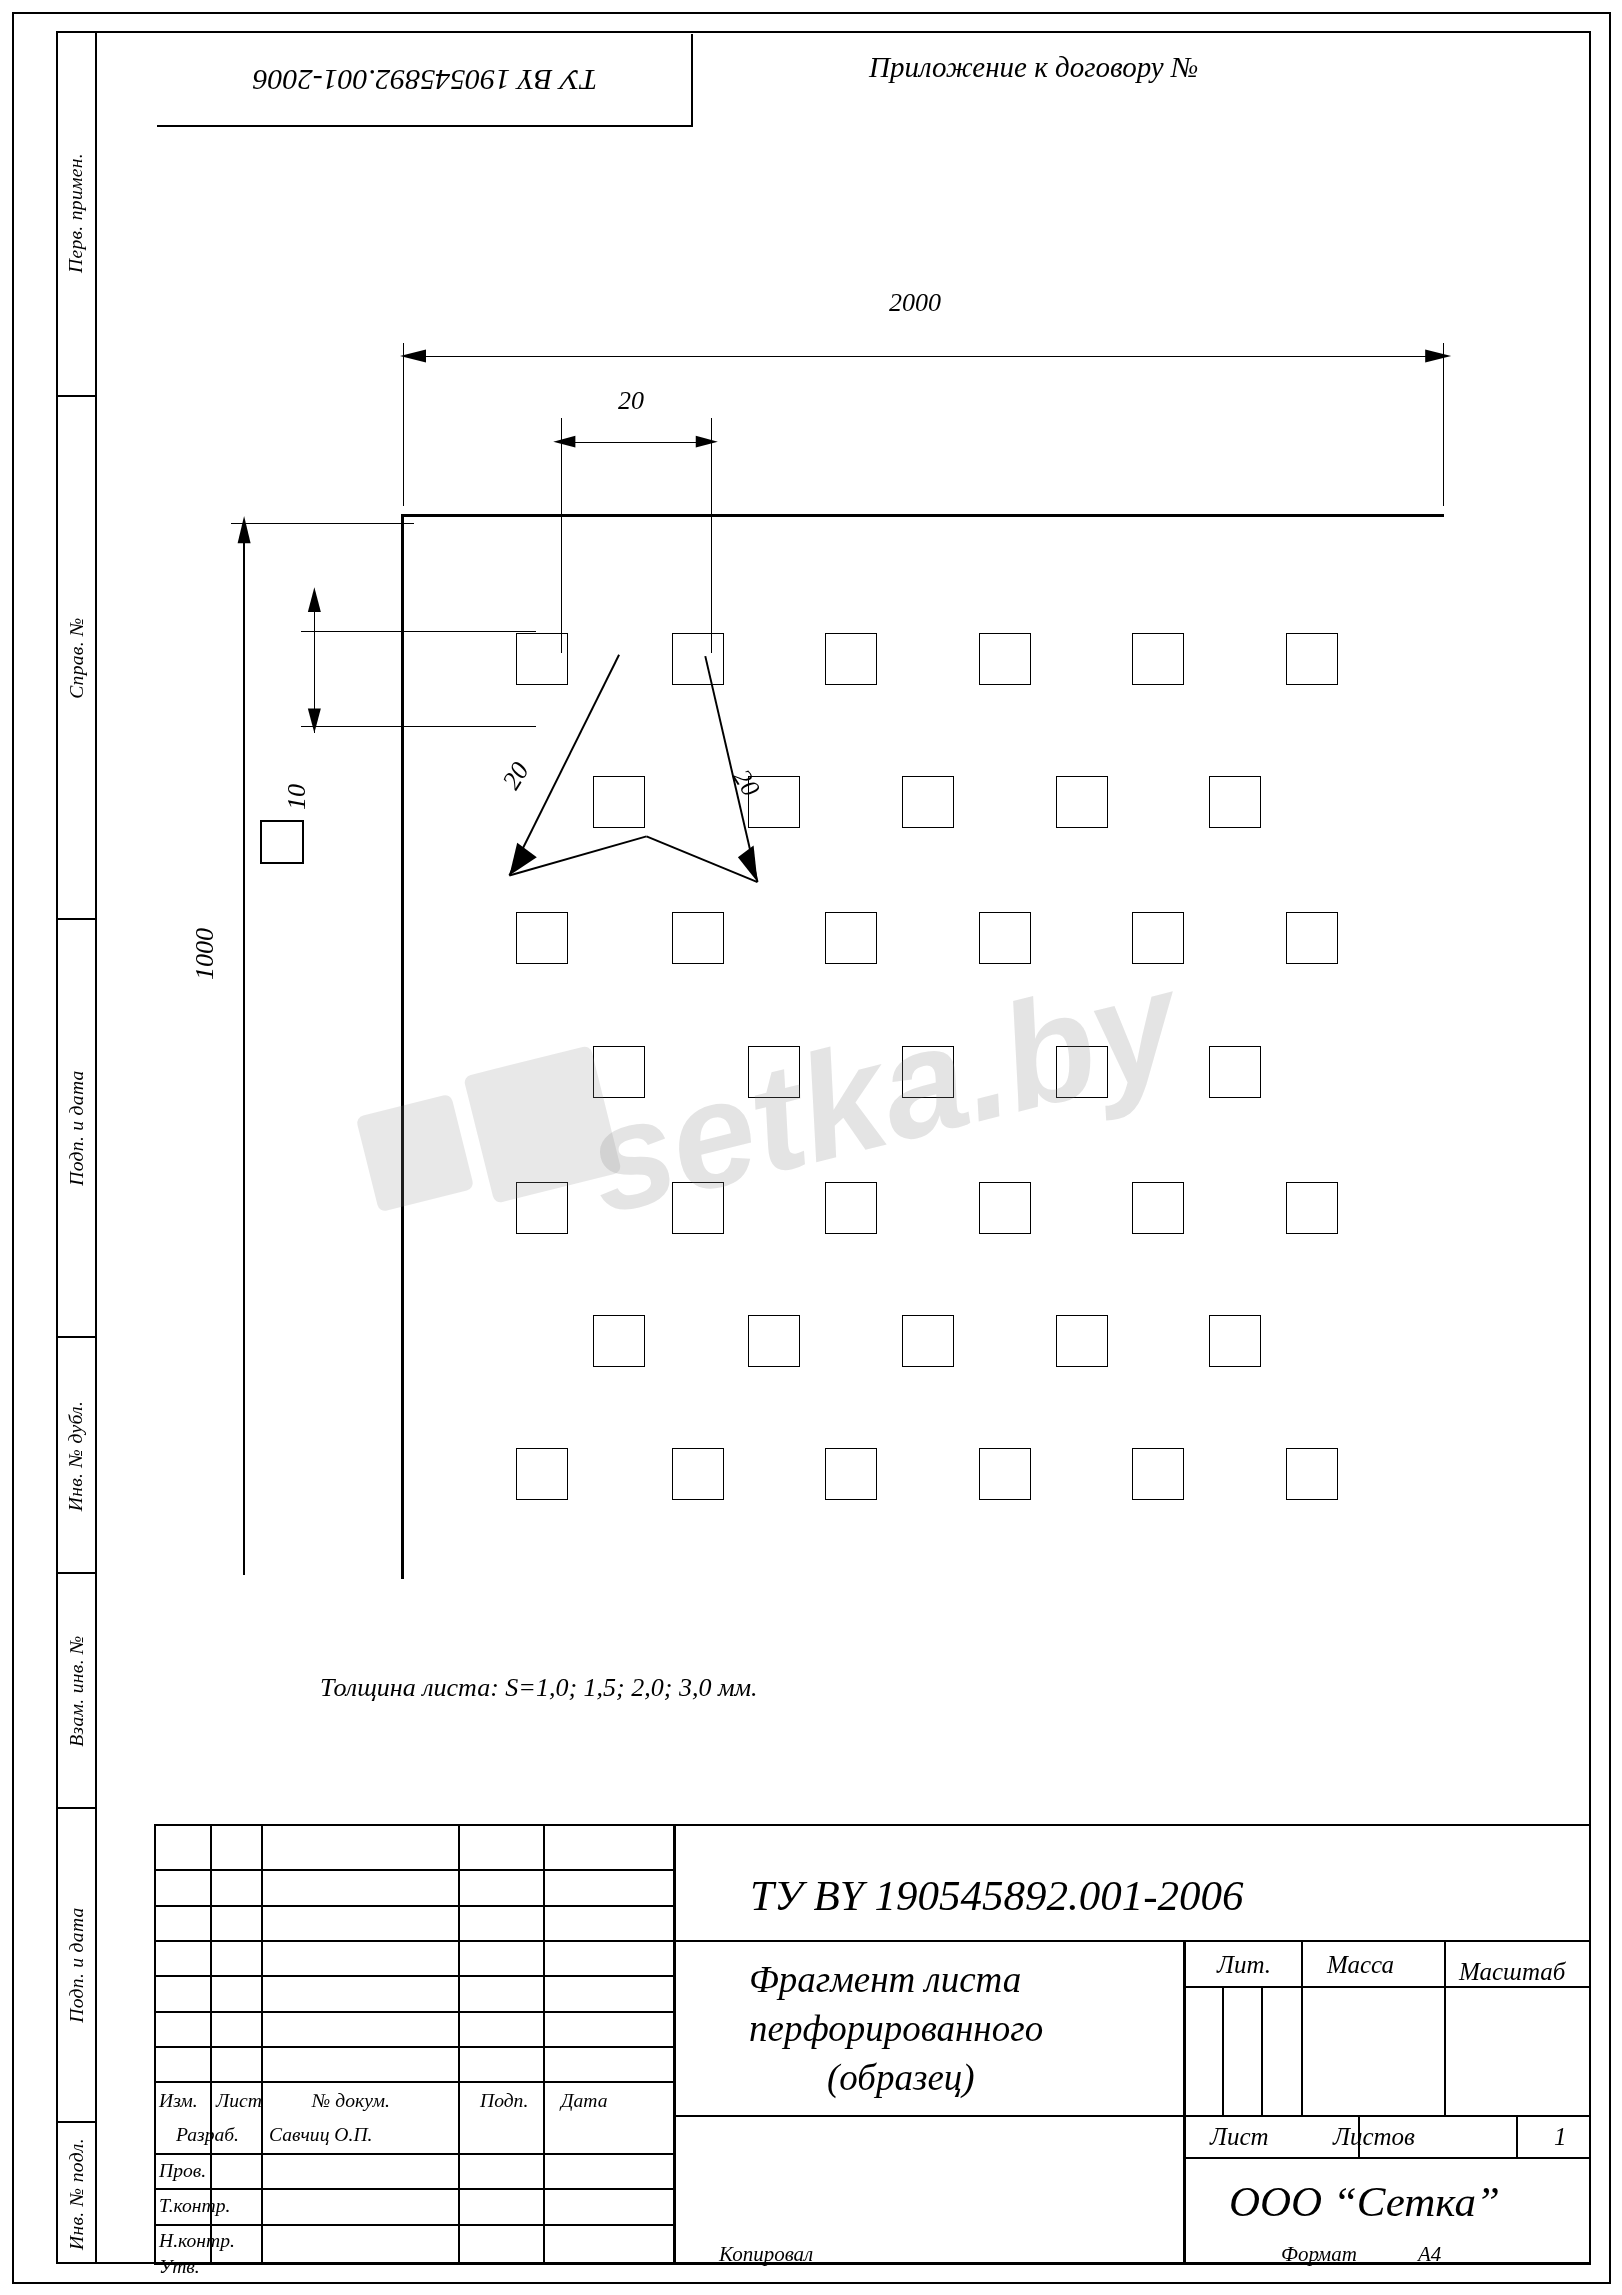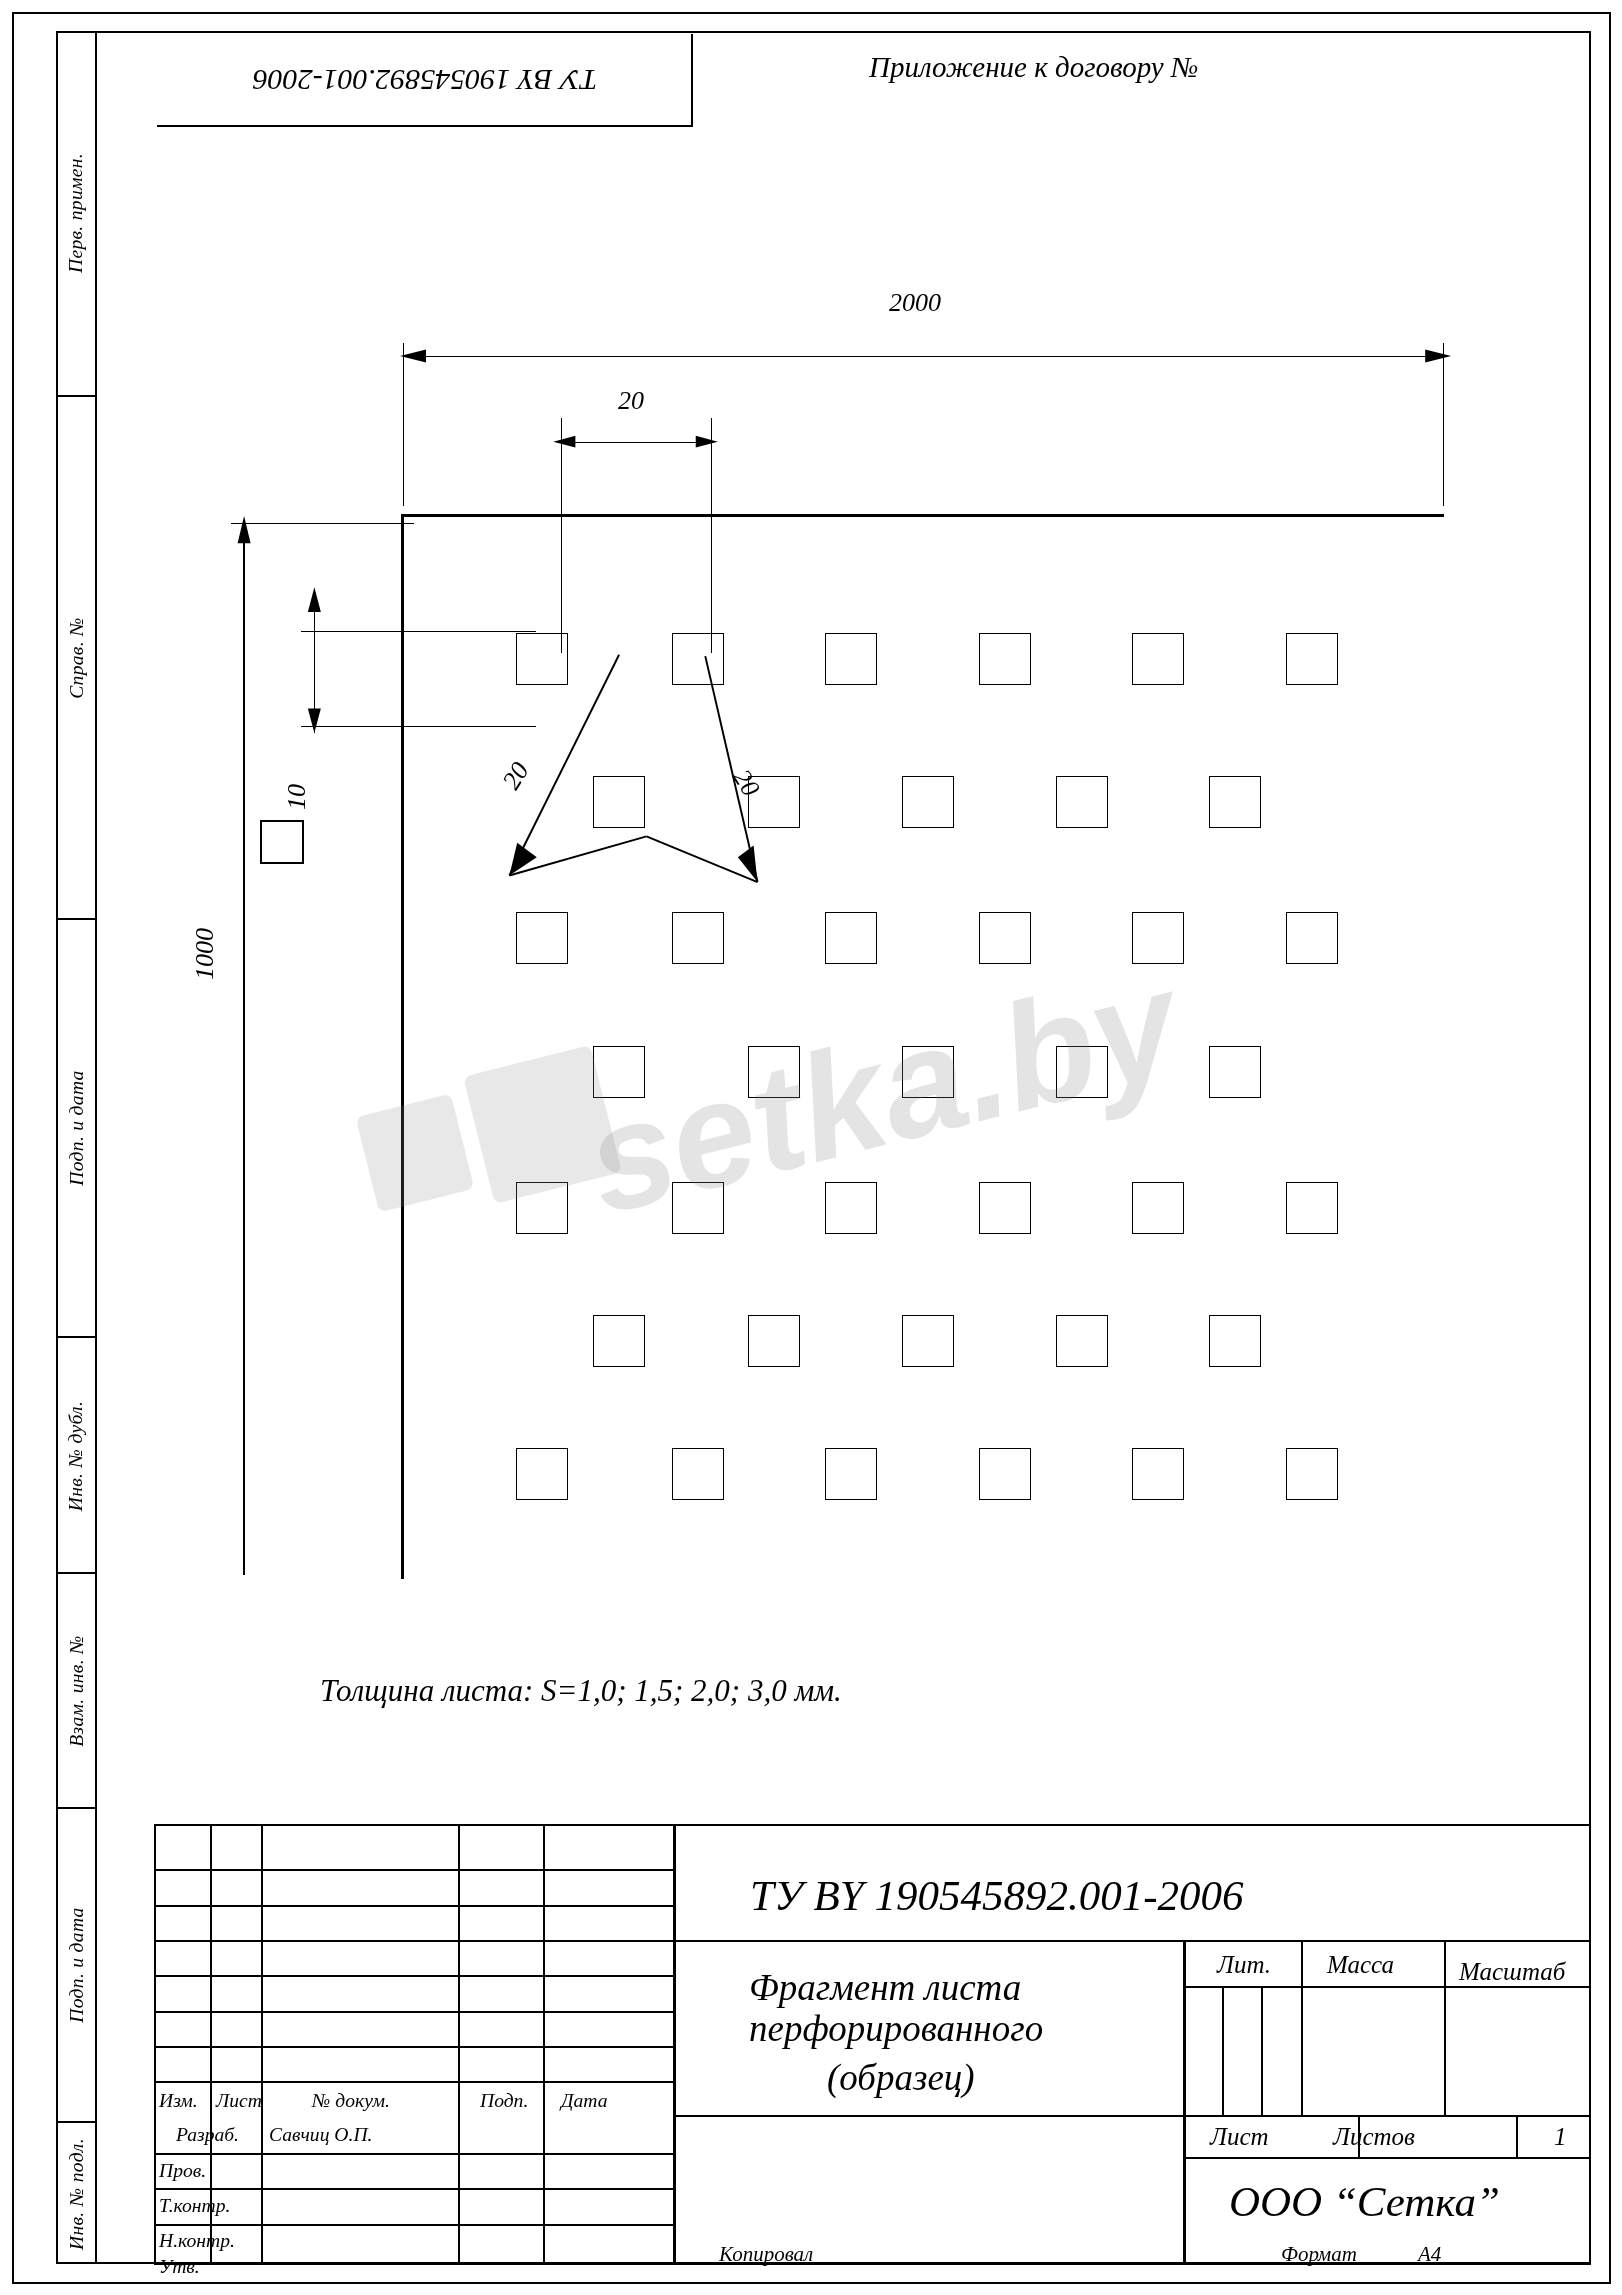--- a/index.html
+++ b/index.html
@@ -78,21 +78,21 @@
     transform:rotate(-14deg);
     white-space:nowrap;
   }
   .wm-sq{
     position:absolute;background:rgba(140,140,140,0.20);
     border-radius:7.8px;
   }
   
   .note{
     left:320px;top:1673px;
-    font-style:italic;font-size:31px;white-space:nowrap;
+    font-style:italic;font-size:26px;white-space:nowrap;
   }
   .tb-txt{
     position:absolute;font-style:italic;white-space:nowrap;
   }
   .small{font-size:19.6px;}
   .med{font-size:25px;}
   .big{font-size:37px;}
   .huge{font-size:43px;}
   .bottom-line{
     left:719px;top:2242px;font-style:italic;font-size:21px;
@@ -290,21 +290,21 @@
 
     <div class="abs line" style="left:1301px;top:1940px;width:2px;height:176px;"></div>
     <div class="abs line" style="left:1444px;top:1940px;width:2px;height:176px;"></div>
     <div class="abs line" style="left:1222px;top:1986px;width:2px;height:129px;"></div>
     <div class="abs line" style="left:1261px;top:1986px;width:2px;height:129px;"></div>
     <div class="abs line" style="left:1358px;top:2115px;width:2px;height:42px;"></div>
     <div class="abs line" style="left:1516px;top:2115px;width:2px;height:42px;"></div>
 
     <div class="tb-txt huge" style="left:750px;top:1871px;">ТУ BY 190545892.001-2006</div>
 
-    <div class="tb-txt big" style="left:749px;top:1958px;margin-top:8px;">Фрагмент листа</div>
+    <div class="tb-txt big" style="left:749px;top:1958px;">Фрагмент листа</div>
     <div class="tb-txt big" style="left:749px;top:2007px;">перфорированного</div>
     <div class="tb-txt big" style="left:827px;top:2056px;">(образец)</div>
 
     <div class="tb-txt small" style="left:159px;top:2090px;">Изм.</div>
     <div class="tb-txt small" style="left:216px;top:2090px;">Лист</div>
     <div class="tb-txt small" style="left:312px;top:2090px;text-align:right;">№ докум.</div>
     <div class="tb-txt small" style="left:480px;top:2090px;">Подп.</div>
     <div class="tb-txt small" style="left:561px;top:2090px;">Дата</div>
 
     <div class="tb-txt small" style="left:176px;top:2124px;">Разраб.</div>

